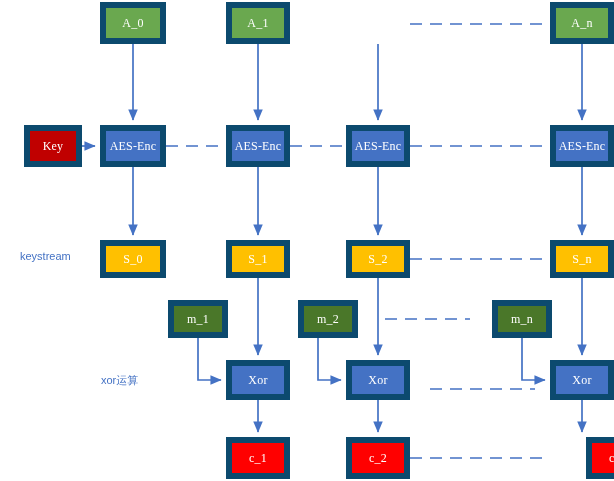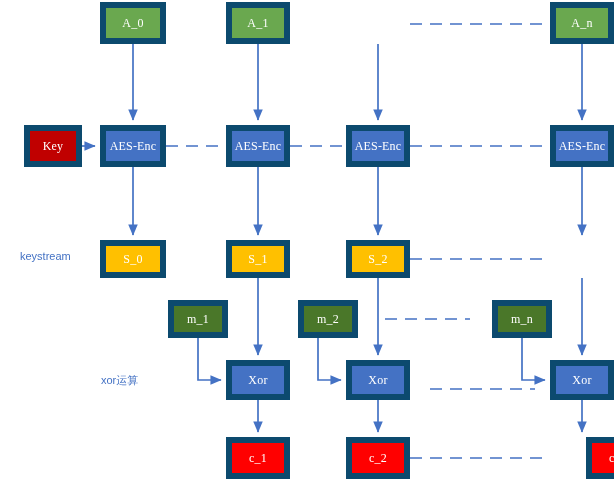--- a/index.html
+++ b/index.html
@@ -100,20 +100,21 @@
     <div class="node green" style="left: 100px; top: 2px; width: 66px; height: 42px;">A_0</div>
     <div class="node green" style="left: 226px; top: 2px; width: 64px; height: 42px;">A_1</div>
     <div class="node green" style="left: 550px; top: 2px; width: 64px; height: 42px;">A_n</div>
     <div class="node blue" style="left: 100px; top: 125px; width: 66px; height: 42px;">AES-Enc</div>
     <div class="node blue" style="left: 226px; top: 125px; width: 64px; height: 42px;">AES-Enc</div>
     <div class="node blue" style="left: 346px; top: 125px; width: 64px; height: 42px;">AES-Enc</div>
     <div class="node blue" style="left: 550px; top: 125px; width: 64px; height: 42px;">AES-Enc</div>
     <div class="node yellow" style="left: 100px; top: 240px; width: 66px; height: 38px;">S_0</div>
     <div class="node yellow" style="left: 226px; top: 240px; width: 64px; height: 38px;">S_1</div>
     <div class="node yellow" style="left: 346px; top: 240px; width: 64px; height: 38px;">S_2</div>
+    <div class="node yellow" style="left: 550px; top: 240px; width: 64px; height: 38px;">S_n</div>
     <div class="node darkgreen" style="left: 168px; top: 300px; width: 60px; height: 38px;">m_1</div>
     <div class="node darkgreen" style="left: 298px; top: 300px; width: 60px; height: 38px;">m_2</div>
     <div class="node darkgreen" style="left: 492px; top: 300px; width: 60px; height: 38px;">m_n</div>
     <div class="node blue" style="left: 226px; top: 360px; width: 64px; height: 40px;">Xor</div>
     <div class="node blue" style="left: 346px; top: 360px; width: 64px; height: 40px;">Xor</div>
     <div class="node blue" style="left: 550px; top: 360px; width: 64px; height: 40px;">Xor</div>
     <div class="node red" style="left: 226px; top: 437px; width: 64px; height: 42px;">c_1</div>
     <div class="node red" style="left: 346px; top: 437px; width: 64px; height: 42px;">c_2</div>
     <div class="node red" style="left: 550px; top: 437px; width: 64px; height: 42px; margin-left: 36px;">c_n</div>
     <div class="label" style="left: 20px; top: 250px;">keystream</div>

